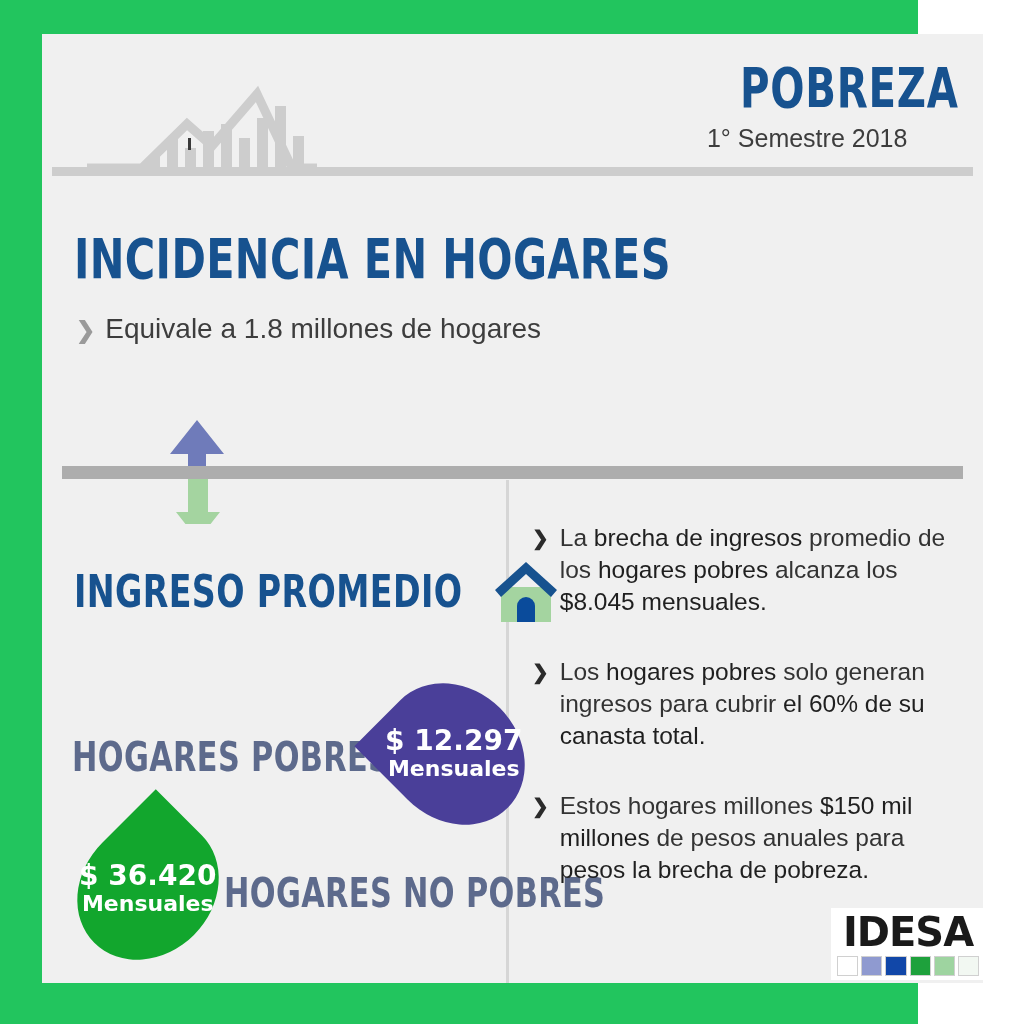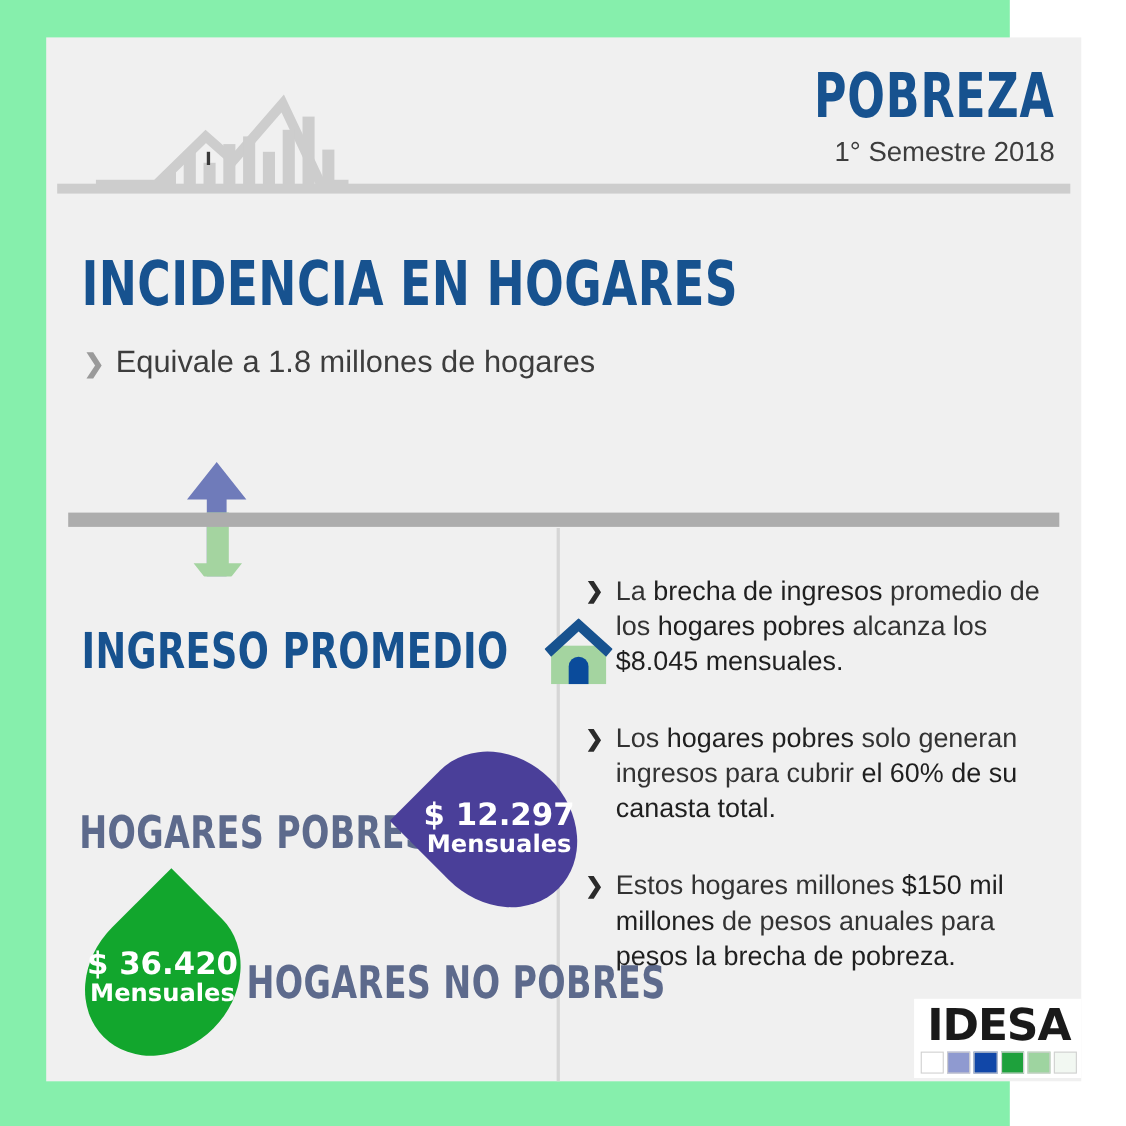--- a/index.html
+++ b/index.html
@@ -5,21 +5,21 @@
   * { box-sizing: border-box; margin: 0; padding: 0; }
   html, body {
     width: 1024px; height: 1024px;
     background: #ffffff;
     font-family: "Liberation Sans", sans-serif;
     overflow: hidden;
   }
   .page {
     position: relative;
     width: 918px; height: 1024px;
-    background: #86efac;
+    background: #22c55e;
   }
   .panel {
     position: absolute;
     left: 42px; top: 34px;
     width: 941px; height: 949px;
     background: #f0f0f0;
   }
 
   
   .header-title {
@@ -37,20 +37,21 @@
     transform: scaleX(0.72);
     transform-origin: right center;
     white-space: nowrap;
   }
   .title-sub {
     margin-top: 8px;
     font-size: 25px;
     line-height: 28px;
     color: #3d3d3d;
     white-space: nowrap;
+    text-align: center;
   }
 
   .header-rule {
     position: absolute;
     left: 10px; top: 133px;
     width: 921px; height: 9px;
     background: #cdcdcd;
   }
   .logo-chart {
     position: absolute;

